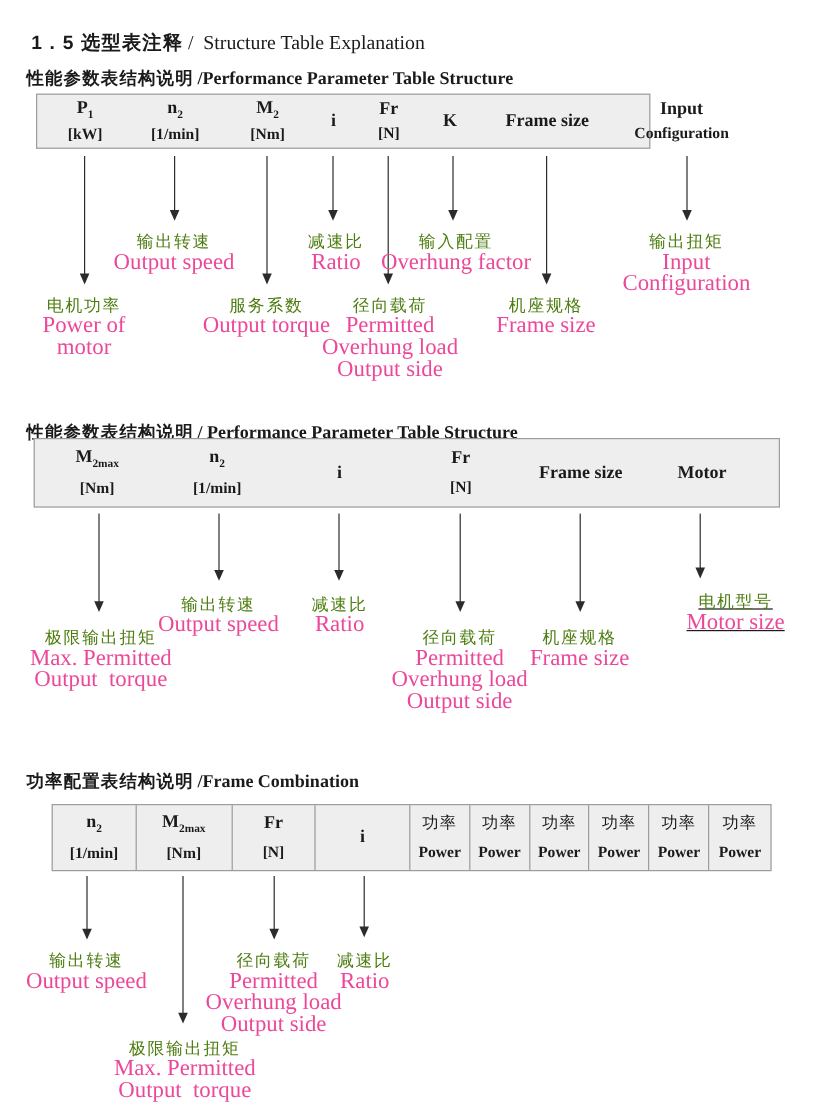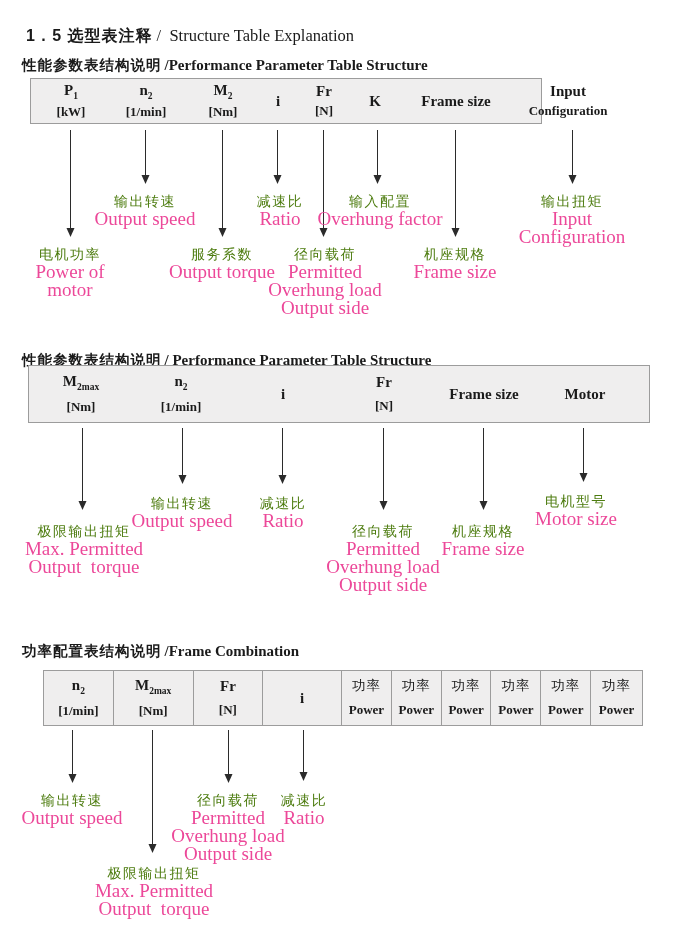--- a/index.html
+++ b/index.html
@@ -183,21 +183,21 @@
   <div class="arrow" style="left:583px;top:428px;height:54px;">
       <div class="shaft"></div>
       <div class="head"></div>
     </div>
 
   <div class="dlabel" style="left:84px;top:522px;"><div class="ln-cn">极限输出扭矩</div><div class="ln-en">Max. Permitted</div><div class="ln-en">Output  torque</div></div>
   <div class="dlabel" style="left:182px;top:494px;"><div class="ln-cn">输出转速</div><div class="ln-en">Output speed</div></div>
   <div class="dlabel" style="left:283px;top:494px;"><div class="ln-cn">减速比</div><div class="ln-en">Ratio</div></div>
   <div class="dlabel" style="left:383px;top:522px;"><div class="ln-cn">径向载荷</div><div class="ln-en">Permitted</div><div class="ln-en">Overhung load</div><div class="ln-en">Output side</div></div>
   <div class="dlabel" style="left:483px;top:522px;"><div class="ln-cn">机座规格</div><div class="ln-en">Frame size</div></div>
-  <div class="dlabel" style="left:576px;top:492px;"><div class="ln-cn">电机型号</div><div class="ln-en">Motor size</div></div>
+  <div class="dlabel" style="left:613px;top:492px;text-decoration:underline;"><div class="ln-cn">电机型号</div><div class="ln-en">Motor size</div></div>
 </div>
 
 <div class="sect" style="left:14px;top:624px;">
   <span class="sect-cn">功率配置表结构说明</span><span class="sect-en">/Frame Combination</span>
 </div>
 
 <div class="t3" style="left:43px;top:670px;width:600px;height:56px;">
   <div class="t3cell" style="width:70px;">
     <div class="sym"><span>n</span><sub>2</sub></div>
     <div class="unit">[1/min]</div>

